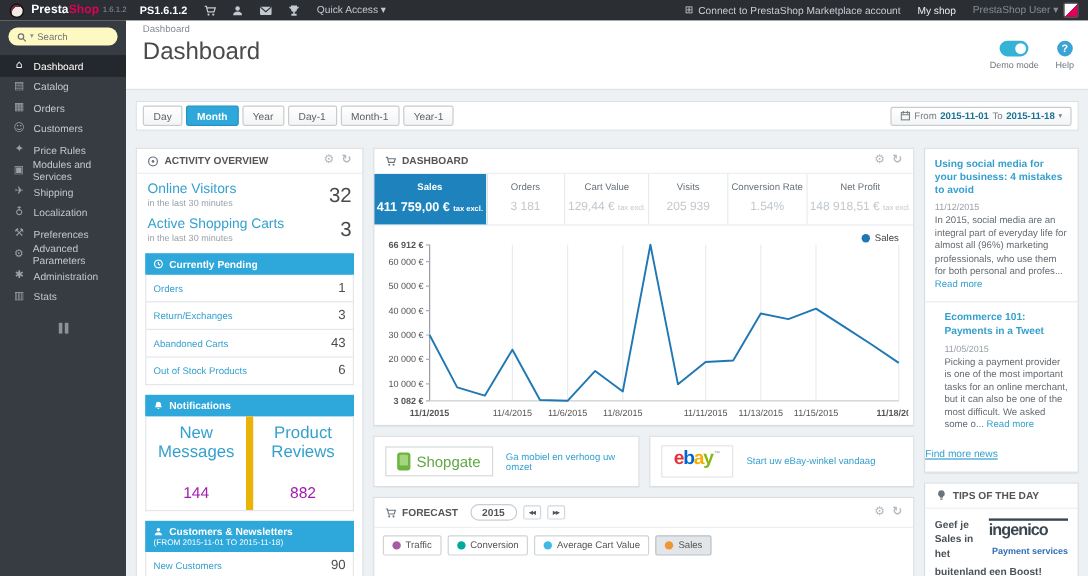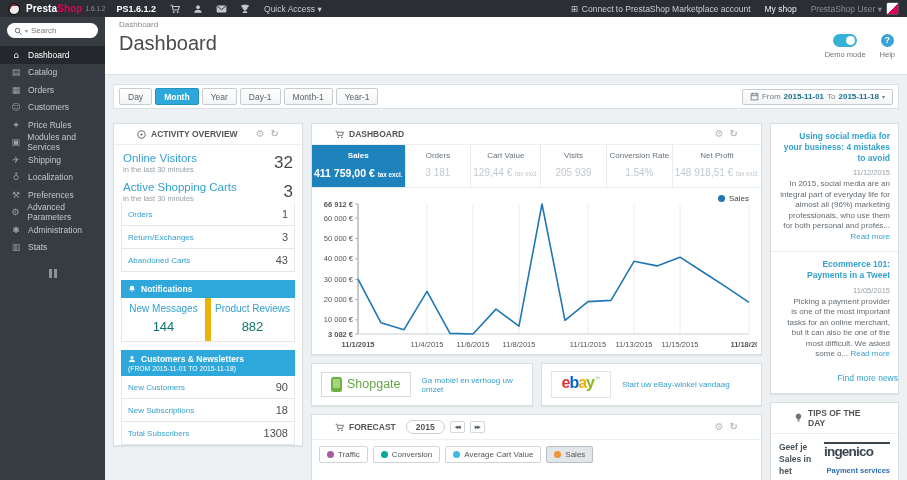--- a/index.html
+++ b/index.html
@@ -19,21 +19,21 @@
   .quick { font-size:8.5px; color:#c3c9ce; margin-left:14px; }
   .tb-right { margin-left:auto; display:flex; align-items:center; gap:14px; }
   .mkt { font-size:8.5px; color:#c9ced3; display:flex; align-items:center; gap:4px; }
   .myshop { font-size:8.5px; color:#eceef0; }
   .tb-user { font-size:8.5px; color:#868d94; display:flex; align-items:center; gap:4px; }
   .avatar { width:13px; height:13px; border-radius:2px; background:linear-gradient(135deg,#fdfdfd 50%, var(--brand-pink) 51%); border:1px solid #555; }
   .caret { font-size:6px; }
 
   
   .sidebar { position:absolute; top:17px; left:0; bottom:0; width:105px; background:var(--sidebar); z-index:20; }
-  .search-box { display:flex; align-items:center; background:#ffffff; border-radius:9px; margin:6px 7px 8px; height:15px; padding:0 7px; gap:3px; }
+  .search-box { display:flex; align-items:center; background:#fef9c3; border-radius:9px; margin:6px 7px 8px; height:15px; padding:0 7px; gap:3px; }
   .search-box .mag { color:#6a7178; display:flex; }
   .search-box .sc { font-size:6px; color:#8a9096; }
   .search-box input { border:none; outline:none; flex:1; min-width:0; font-size:8px; color:#555; background:transparent; }
   .mi { display:flex; align-items:center; gap:7px; padding-left:11px; height:17.5px; font-size:8.5px; color:#c3c8cd; cursor:pointer; }
   .mi .gly { width:10px; text-align:center; font-size:9px; color:#99a0a7; }
   .mi.active { background:#24272c; color:#fff; }
   .mi.active .gly { color:#e9ebed; }
   .collapse-btn { margin:13px auto 0; width:12px; display:flex; gap:2px; justify-content:center; }
   .collapse-btn i { width:3px; height:9px; background:#8b9298; display:block; }
 
@@ -51,85 +51,85 @@
   .helpc { width:13px; height:13px; border-radius:50%; background:#3aa3d4; color:#fff; font-size:9px; font-weight:bold; line-height:13px; text-align:center; margin:0 auto; cursor:pointer; }
 
   .toolbar { margin:9px 8px 0; background:#fff; border:1px solid #dcе0e3; border:1px solid #dce0e3; padding:3px 5px; display:flex; align-items:center; gap:3px; }
   .rbtn { font-size:8.5px; color:#5b6268; background:linear-gradient(#fff,#f3f4f5); border:1px solid #c6ccd0; border-radius:2px; padding:2.5px 8px; cursor:pointer; }
   .rbtn.active { background:var(--accent); border-color:#2491be; color:#fff; font-weight:bold; }
   .datebtn { margin-left:auto; display:flex; align-items:center; gap:3px; font-size:8px; color:#77808  6; color:#778086; background:linear-gradient(#fff,#f3f4f5); border:1px solid #c6ccd0; border-radius:2px; padding:2.5px 7px; cursor:pointer; }
   .datebtn b { color:#1c7194; }
 
   .cols { display:flex; gap:8px; margin:14px 8px 0; align-items:flex-start; }
   .panel { background:#fff; border:1px solid #d9dee1; box-shadow:0 1px 1px rgba(0,0,0,.05); }
-  .panel-h { position:relative; padding:5px 23px; font-size:8.5px; font-weight:bold; color:#555; display:flex; align-items:center; gap:5px; border-bottom:1px solid #edf0f2; }
+  .panel-h { position:relative; padding:5px 9px; font-size:8.5px; font-weight:bold; color:#555; display:flex; align-items:center; gap:5px; border-bottom:1px solid #edf0f2; }
   .ptools { margin-left:auto; display:flex; gap:6px; color:#b4bbc0; font-size:10px; line-height:1; }
   .ptools span { cursor:pointer; }
 
   
   .col-left { width:190px; flex:none; }
   .biglink { display:flex; justify-content:space-between; padding:7px 9px 0;gap:12px; }
   .biglink .bl { font-size:11.5px; color:var(--link); cursor:pointer; }
   .biglink .sub { font-size:7.5px; color:#9aa1a7; margin-top:1px; }
   .biglink .bv { font-size:17px; color:#4a4a4a; line-height:1; padding-top:2px; }
   .bluehead { background:var(--accent); color:#fff; font-size:8.5px; font-weight:bold; padding:4px 7px; margin:8px 7px 0; }
   .bluehead .hl { display:flex; align-items:center; gap:5px; }
   .bluehead .rng { font-size:6.8px; font-weight:normal; display:block; margin-top:1px; }
   .rows { margin:0 7px; border:1px solid #e3e7ea; border-top:none; }
   .row { display:flex; justify-content:space-between; align-items:center; padding:5px 6px; border-bottom:1px solid #e3e7ea; cursor:pointer; }
   .row:last-child { border-bottom:none; }
   .row .rl { font-size:8px; color:var(--link); }
   .row .rv { font-size:11px; color:#4d4d4d; }
   .notifgrid { margin:0 7px; border:1px solid #e3e7ea; border-top:none; display:flex; }
   .ncell { flex:1; text-align:center; padding:5px 2px 7px; cursor:pointer; }
   .ncell + .ncell { border-left:6px solid #eab308; }
-  .ncell .nl { font-size:10px; color:var(--link); }
-  .ncell .nv { font-size:13px; color:#0f766e; margin-top:5px; }
+  .ncell .nl { font-size:14px; color:var(--link); }
+  .ncell .nv { font-size:13px; color:#a21caf; margin-top:19px; }
 
   
   .col-center { flex:1; min-width:0; }
   .kpirow { display:flex; border-bottom:1px solid #e8ebee; }
   .kpi { flex:1; text-align:center; padding:6px 2px 8px; border-right:1px solid #e8ebee; cursor:pointer; }
   .kpi:last-child { border-right:none; }
   .kpi .kl { font-size:8px; color:#68727a; }
   .kpi .kv { font-size:10px; color:#c2c8cd; margin-top:7px; white-space:nowrap; }
   .kpi .kn { font-size:6.3px; }
   .kpi.active { background:var(--sales-tile); }
   .kpi.active .kl { color:#fff; font-weight:bold; }
   .kpi.active .kv { color:#fff; font-weight:bold; font-size:10.5px; }
   .chartwrap { position:relative; padding:8px 2px 0 2px; }
   .chart-legend { position:absolute; top:6px; right:12px; display:flex; align-items:center; gap:4px; font-size:8px; color:#444; }
   .cl-dot { width:7px; height:7px; border-radius:50%; }
   .modrow { display:flex; gap:8px; margin-top:8px; }
   .module { flex:1; background:#fff; border:1px solid #d9dee1; box-shadow:0 1px 1px rgba(0,0,0,.05); padding:7px 9px; display:flex; align-items:center; gap:11px; }
   .mlink { font-size:8px; color:var(--link); cursor:pointer; }
-  .sg-logo { display:flex; align-items:flex-start; gap:5px; border:1px solid #d6dadd; padding:4px 9px; cursor:pointer; }
+  .sg-logo { display:flex; align-items:center; gap:5px; border:1px solid #d6dadd; padding:4px 9px; cursor:pointer; }
   .sg-phone { width:11px; height:15px; background:#6cb33f; border-radius:2.5px; position:relative; }
   .sg-phone::after { content:""; position:absolute; left:2px; right:2px; top:2px; bottom:4px; background:#a5d57f; border-radius:1px; }
   .sg-word { font-size:12.5px; color:#61a844; }
   .ebay-logo { border:1px solid #e2e6e9; padding:3px 10px 6px; display:flex; align-items:flex-start; cursor:pointer; }
   .ebay-logo b { font-size:16px; letter-spacing:-1px; font-weight:bold; line-height:1; }
   .ebay-tm { font-size:5px; color:#999; margin-left:1px; }
   .yearpill { border:1px solid #c9ced2; border-radius:9px; padding:1px 9px; font-size:8.5px; font-weight:bold; color:#555; margin-left:5px; cursor:pointer; }
   .navbtn { border:1px solid #d2d7da; background:#fff; border-radius:2px; padding:1px 4px; font-size:7px; color:#4d5358; cursor:pointer; letter-spacing:-1px; }
   .legrow { display:flex; gap:5px; padding:6px 7px 8px; }
   .legbtn { display:flex; align-items:center; gap:4px; border:1px solid #cfd4d8; background:#fff; border-radius:2px; padding:3px 7px; font-size:8px; color:#555; cursor:pointer; }
   .legbtn.active { background:#e2e6e9; border-color:#b9c0c5; }
   .leg-dot { width:7px; height:7px; border-radius:50%; }
   .forecast-body { height:90px; }
 
   
   .col-right { width:129px; flex:none; }
-  .news-item { padding:7px 8px 9px;text-align:right; }
+  .news-item { padding:7px 8px 9px; }
   .news-item + .news-item { border-top:1px solid #e8ebee;padding-left:16px; }
   .news-title { font-size:8.5px; font-weight:bold; color:var(--link); line-height:1.3; cursor:pointer; }
   .news-date { font-size:7.5px; color:#9aa1a7; margin:4px 0 2px; }
   .news-body { font-size:8px; color:#646c73; line-height:1.32; }
   .readmore { color:var(--link); cursor:pointer; }
-  .findmore { text-align:right; padding:4px 0 10px; font-size:8.5px; color:var(--link); cursor:pointer; }
+  .findmore { text-align:left; padding:4px 0 10px; font-size:8.5px; color:var(--link); cursor:pointer;text-decoration:underline; }
   .tips { margin-top:8px; }
   .tips-content { padding:8px 8px 10px; overflow:hidden; }
   .ingenico { float:right; width:66px; text-align:right; margin:0 0 4px 4px; cursor:pointer; }
   .ing-word { display:block; font-size:13.5px; font-weight:bold; color:#3a4750; letter-spacing:-.8px; border-top:2.5px solid #3a4750; line-height:1.15; text-align:left; }
   .ing-sub { font-size:7.5px; font-weight:bold; color:#2f6db5; line-height:1.15; }
   .tips-head { font-size:8.5px; font-weight:bold; color:#4a5258; line-height:1.4; margin-bottom:6px; }
 </style>
 </head>
 <body>
 
@@ -310,32 +310,47 @@
         <div class="bv">32</div>
       </div>
       <div class="biglink">
         <div>
             <div class="bl">Active Shopping Carts</div>
              <div class="sub">in the last 30 minutes</div>
           </div>
         <div class="bv">3</div>
       </div>
 
+      <div class="bluehead">
+        <span class="hl">
+            <span style="display:flex">
+              <svg width="8" height="8" viewBox="0 0 16 16">
+                <circle cx="8" cy="8" r="6.5" fill="none" stroke="#fff" stroke-width="2"></circle>
+                <path d="M8 4.5V8l2.6 2" stroke="#fff" stroke-width="2" fill="none"></path>
+              </svg>
+            </span>
+            <span>Currently Pending</span>
+          </span>
+      </div>
       <div class="rows">
         <div class="row">
             <span class="rl">Orders</span>
             <span class="rv">1</span>
           </div>
         <div class="row">
             <span class="rl">Return/Exchanges</span>
             <span class="rv">3</span>
           </div>
         <div class="row">
             <span class="rl">Abandoned Carts</span>
             <span class="rv">43</span>
+          </div>
+        <div class="row">
+            <span class="rl">Out of Stock Products</span>
+            <span class="rv">6</span>
           </div>
       </div>
 
       <div class="bluehead">
         <span class="hl">
             <span style="display:flex">
               <svg width="8" height="8" viewBox="0 0 16 16">
                 <path d="M8 1.5a4.2 4.2 0 0 1 4.2 4.2c0 3.2 1 4.3 1.8 5H2c.8-.7 1.8-1.8 1.8-5A4.2 4.2 0 0 1 8 1.5zM6.4 12.2a1.6 1.6 0 0 0 3.2 0z" fill="#fff"></path>
               </svg>
             </span>

